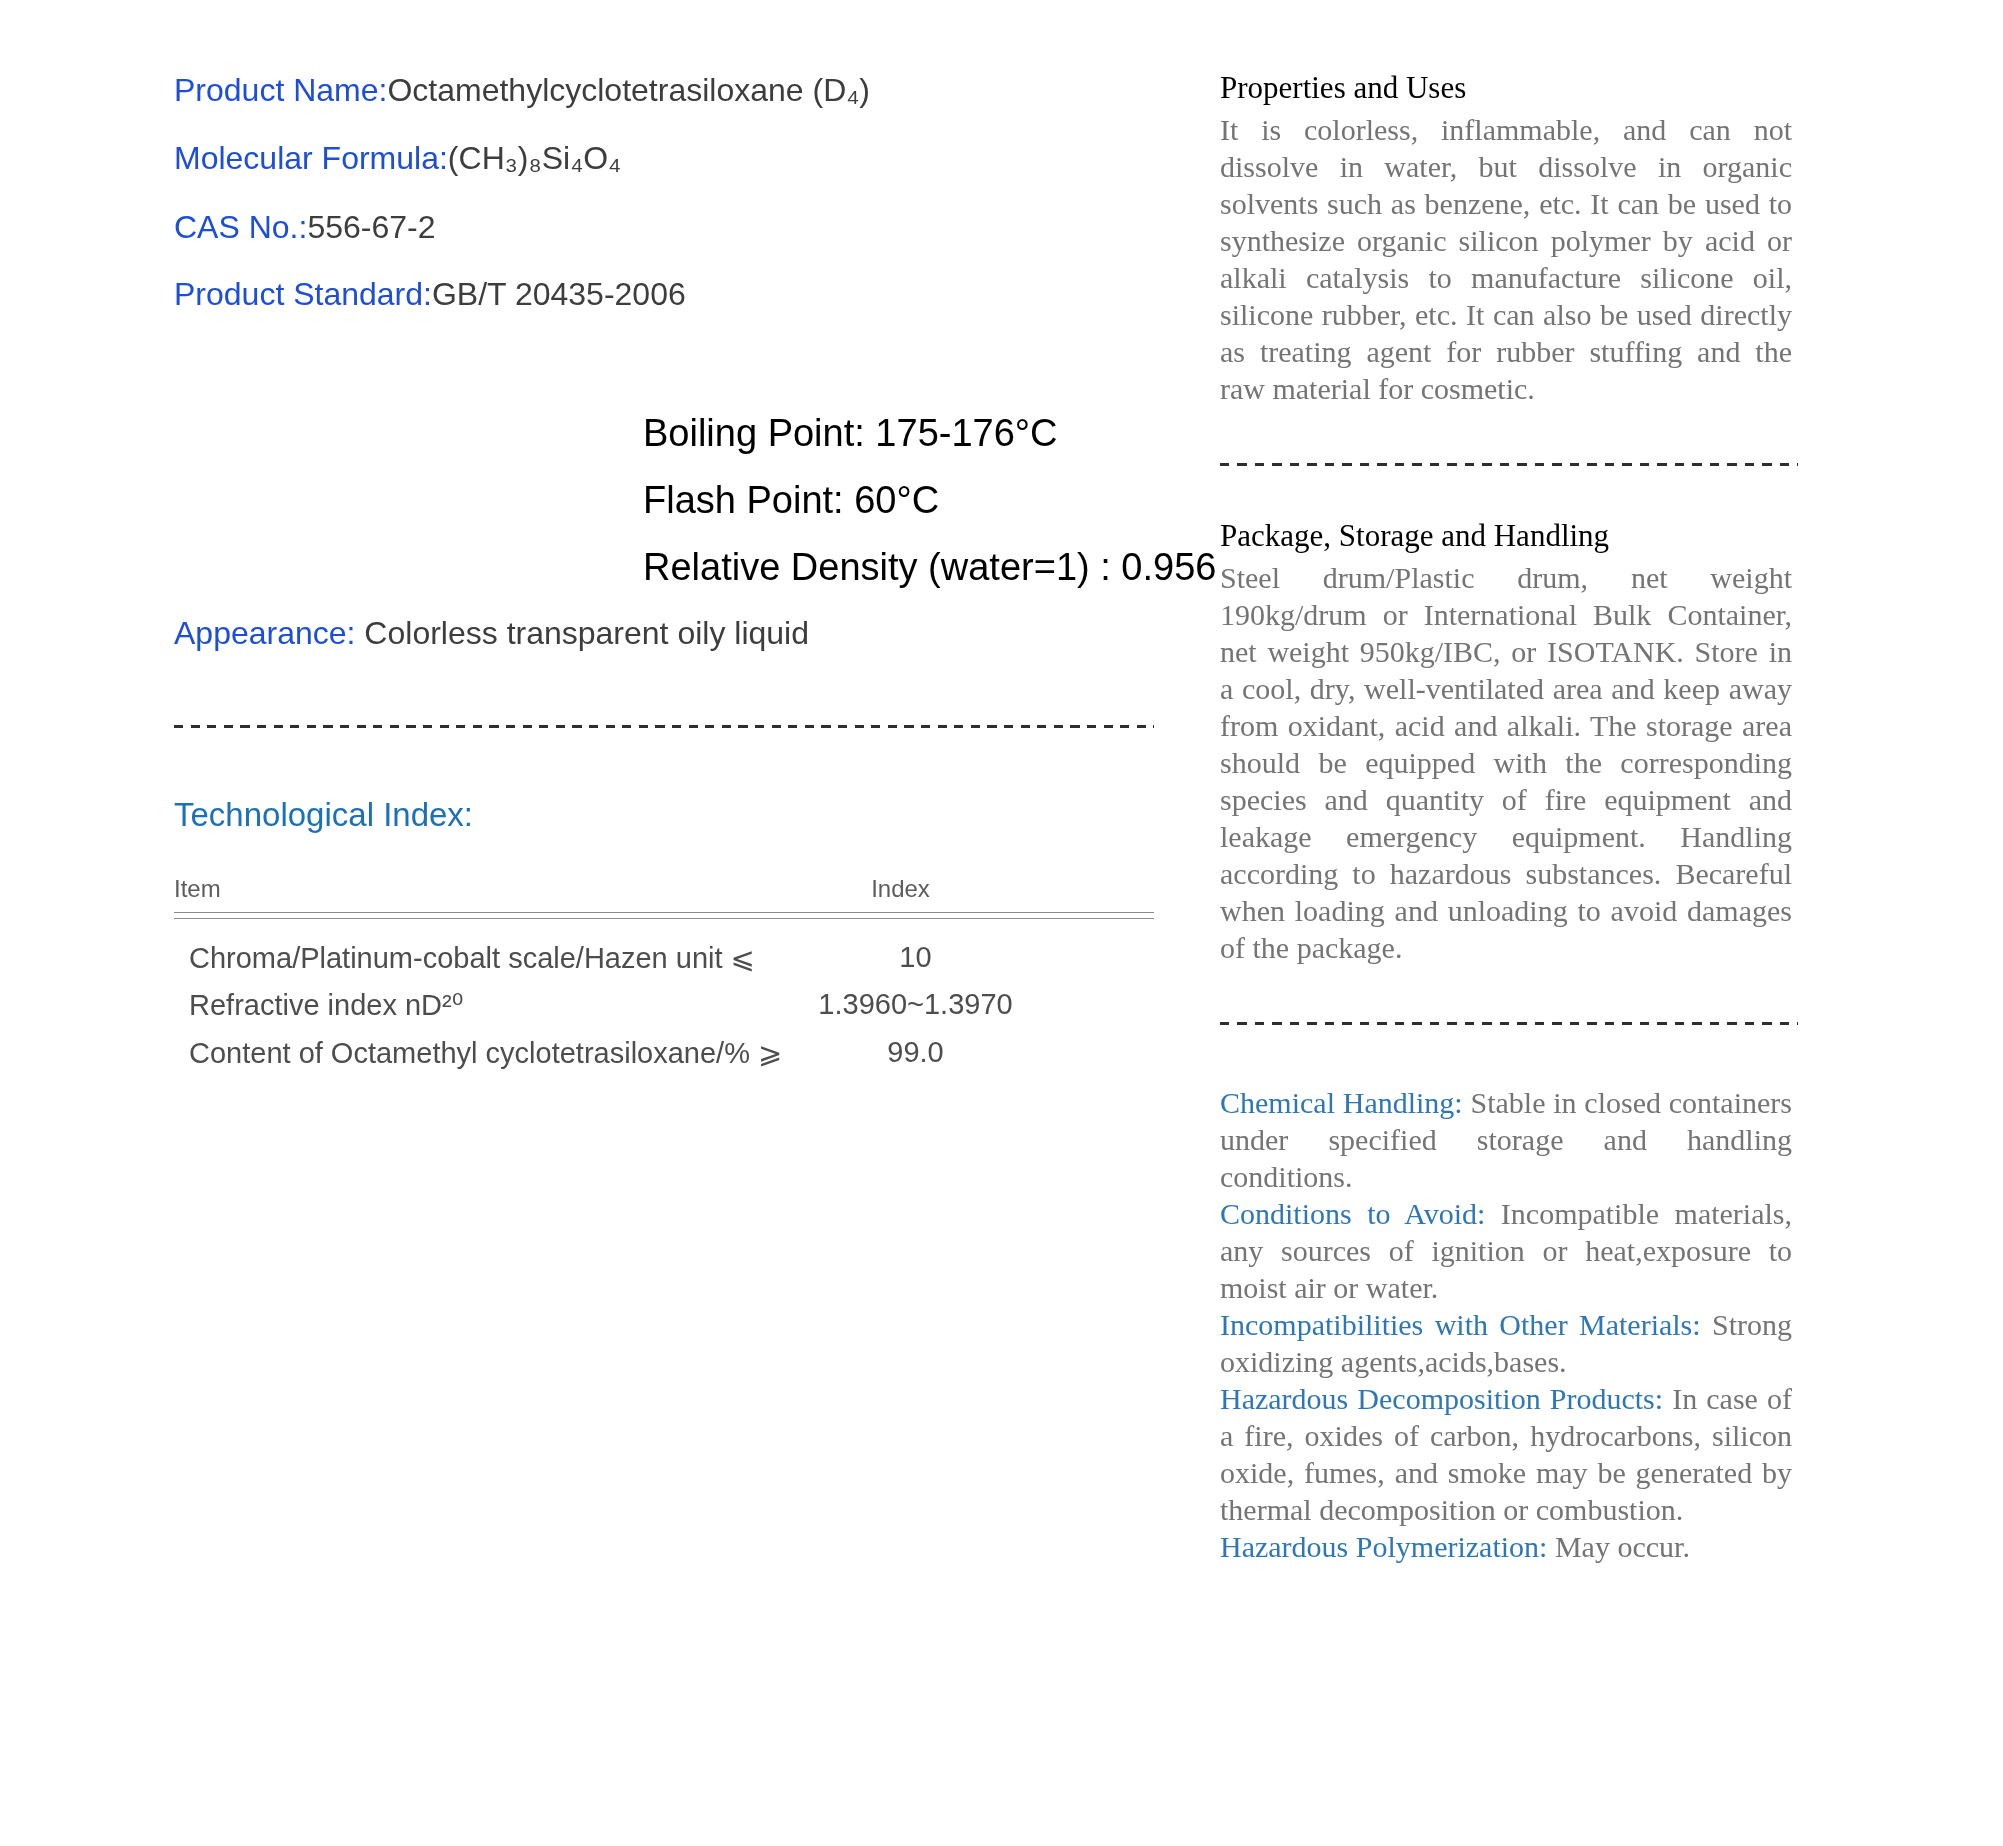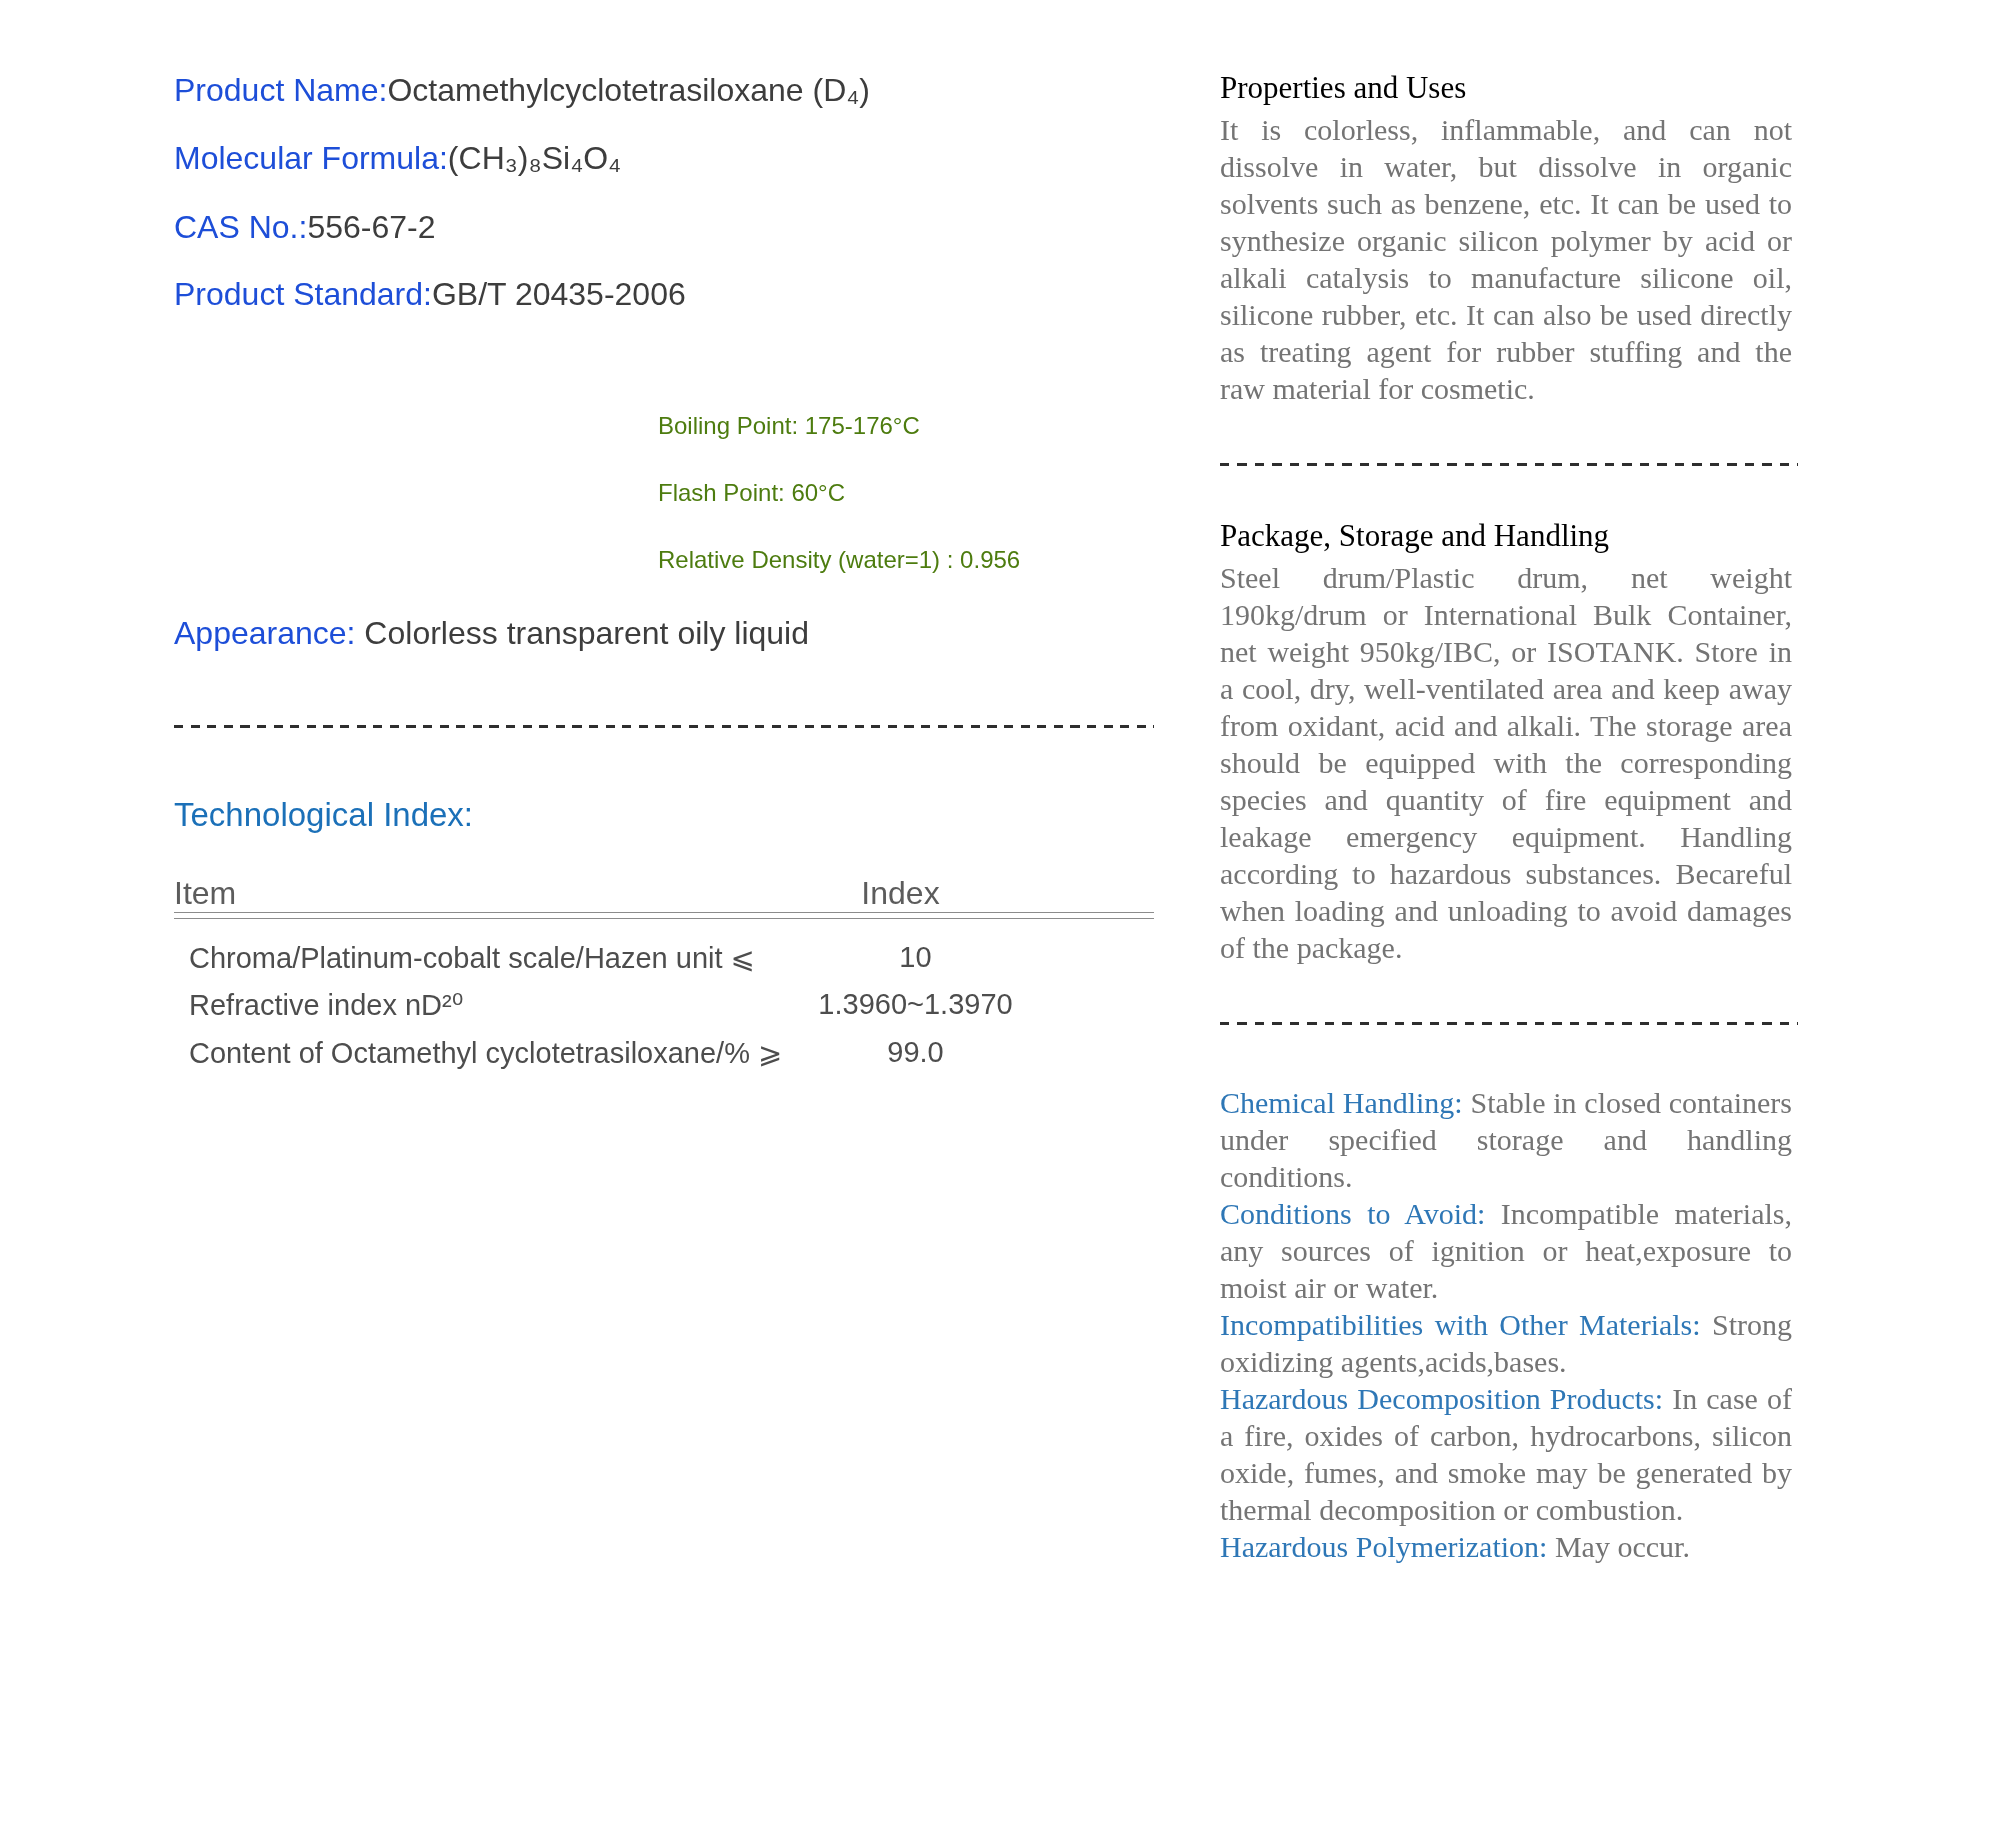--- a/index.html
+++ b/index.html
@@ -3,27 +3,27 @@
 <meta charset="utf-8">
 <style>
   html,body { margin:0; padding:0; background:#ffffff; }
   .page {
     position:relative; width:2004px; height:1847px; background:#ffffff;
     font-family:"Liberation Sans","DejaVu Sans",sans-serif; overflow:hidden;
   }
   
   .lf { position:absolute; left:174px; font-size:32px; color:#3d3d3d; white-space:nowrap; }
   .lf .lbl { color:#1d4ed8; }
-  .cont { position:absolute; left:658px; font-size:24px; color:#4d7c0f; white-space:nowrap; }
+  .cont { position:absolute; left:643px; font-size:38px; color:#000000; white-space:nowrap; }
   .ldash {
     position:absolute; left:174px; top:725px; width:980px; height:2.8px;
     background:repeating-linear-gradient(90deg,#2e2e2e 0 9.2px,transparent 9.2px 16.6px);
   }
   .tech-heading { position:absolute; left:174px; top:796px; font-size:33px; color:#1b70b8; }
-  .thead { position:absolute; left:174px; top:875px; width:980px; font-size:32px; color:#5c5c5c; }
+  .thead { position:absolute; left:174px; top:875px; width:980px; font-size:24px; color:#5c5c5c; }
   .trow  { position:absolute; left:189px; width:980px; font-size:29px; color:#4d4d4d; white-space:nowrap; }
   .idxcell { position:absolute; left:556px; top:0; width:341px; text-align:center; white-space:nowrap; }
   .dblrule {
     position:absolute; left:174px; top:912px; width:980px; height:4.6px;
     border-top:1.8px solid #8c8c8c; border-bottom:1.8px solid #8c8c8c;
   }
   
   .r-h {
     position:absolute; left:1220px; width:572px;
     font-family:"Liberation Serif","DejaVu Serif",serif;

